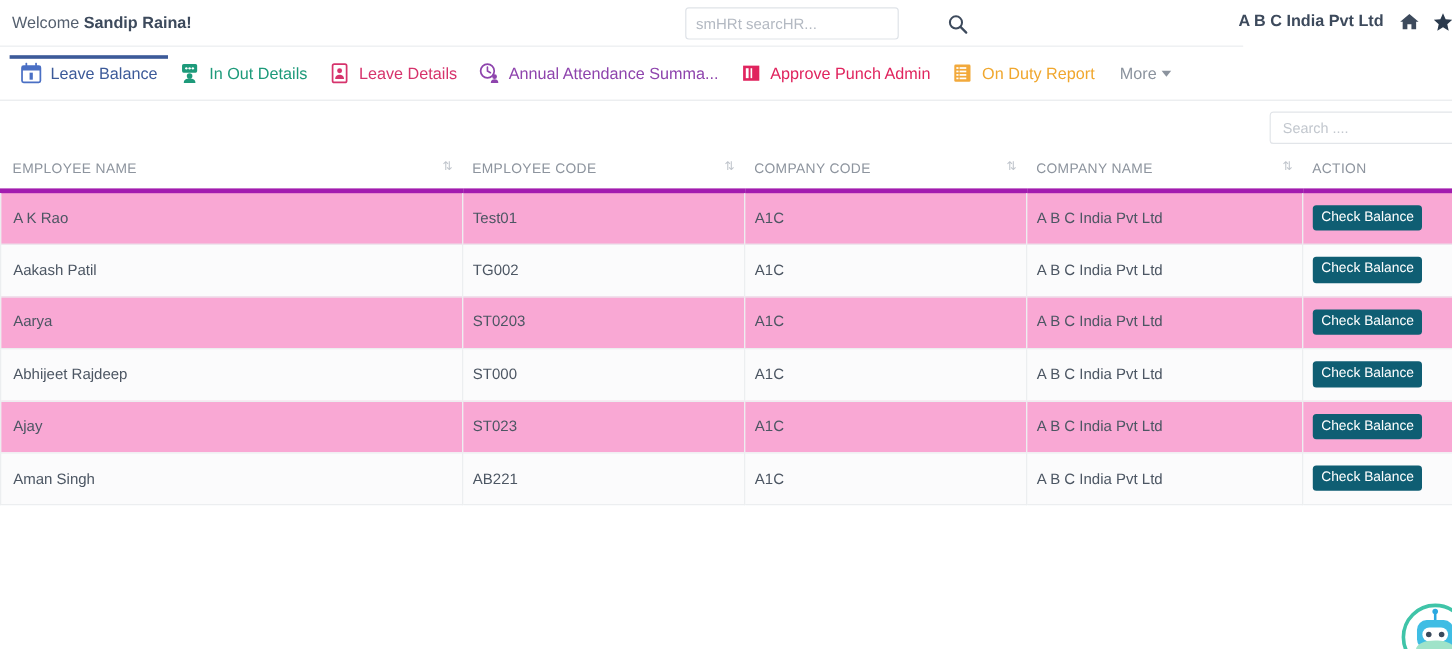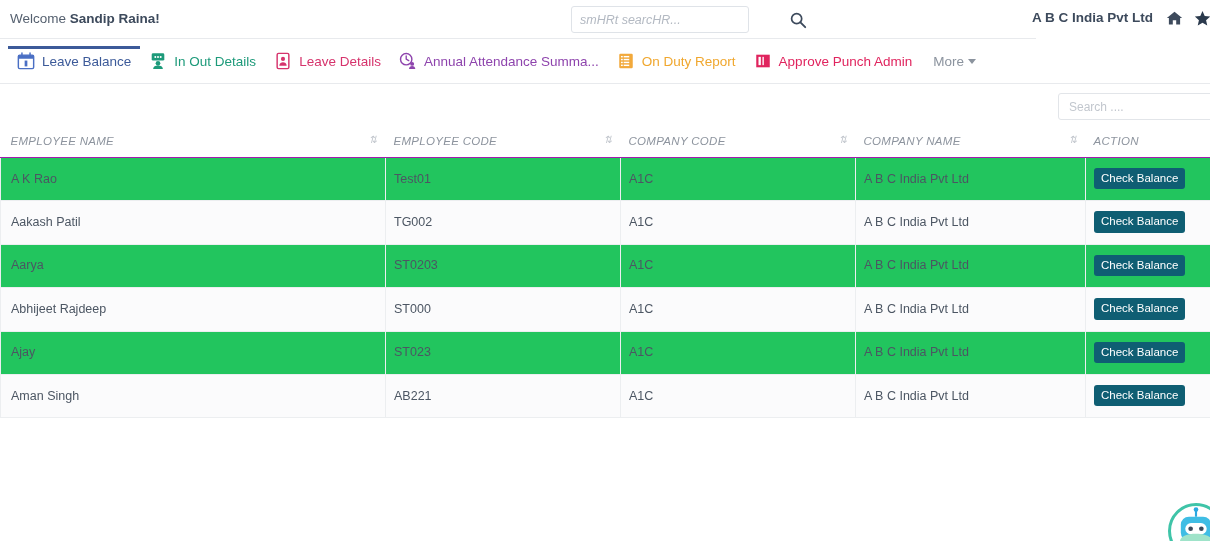--- a/index.html
+++ b/index.html
@@ -31,21 +31,20 @@
   .search-wrap {
     position: absolute; left: 571px; top: 6px;
     display: flex; align-items: center;
   }
   .search-input {
     width: 178px; height: 27px;
     border: 1px solid #dfe3e8; border-radius: 3px;
     padding: 12px 8px; font-size: 12.5px; color: #0f766e;
     background: #fff; outline: none;
     font-family: "Liberation Sans", sans-serif;
-    font-style: italic;
   }
   .search-input::placeholder { color: #b3b9c2; }
   .search-go {
     position: absolute; left: 789px; top: 11px;
     width: 18px; height: 18px; cursor: pointer;
   }
   .company-name {
     position: absolute; left: 1032px; top: 10px;
     font-size: 13.5px; font-weight: 700; color: #3d4a5c; white-space: nowrap;
   }
@@ -112,45 +111,44 @@
     table-layout: fixed;
     font-size: 12.5px;
   }
   table.dt thead th {
     text-align: left;
     font-weight: 400;
     font-size: 11.5px;
     letter-spacing: 0.3px;
     color: #8d949e;
     padding: 8px 0 10px 0;
-    border-bottom: 1px solid #a21caf;
+    border-bottom: 4px solid #a21caf;
     vertical-align: middle;
     position: relative;
-    font-style: italic;
   }
   table.dt thead th .hlabel { display:inline-block; }
   table.dt thead th .sorticon {
     position: absolute;
     right: 8px; top: 8px;
     font-size: 10px; color: #bfc4cb; line-height: 1;
   }
   table.dt thead th.c1 { padding-left: 10px; }
   table.dt thead th.c2 { padding-left: 8px; margin-left: 37px; }
   table.dt thead th.c3 { padding-left: 8px; }
   table.dt thead th.c4 { padding-left: 8px; margin-top: 36px; }
   table.dt thead th.c5 { padding-left: 8px; }
 
   table.dt tbody td {
     padding: 10px 0 11px 0;
     border: 1px solid #eceef0;
     border-left: none;
     color: #4c5663;
     vertical-align: middle;
     height: 32px;
-    background: #22c55e;
+    background: #f9a8d4;
   }
   table.dt tbody tr td:first-child { border-left: 1px solid #eceef0; padding-left: 10px; }
   table.dt tbody td.c2 { padding-left: 8px; }
   table.dt tbody td.c3 { padding-left: 8px; }
   table.dt tbody td.c4 { padding-left: 8px; }
   table.dt tbody td.c5 { padding-left: 8px; }
   table.dt tbody tr:nth-child(even) td { background: #fbfbfc; }
 
   .btn-check {
     display: inline-block;
@@ -257,46 +255,46 @@
         <svg viewBox="0 0 20 20" width="18" height="18">
           <circle cx="8" cy="8" r="6.3" fill="none" stroke="#8e44ad" stroke-width="1.6"></circle>
           <path d="M8 4.4 L8 8 L10.8 9.6" fill="none" stroke="#8e44ad" stroke-width="1.5" stroke-linecap="round"></path>
           <circle cx="14.6" cy="13.2" r="2.2" fill="#8e44ad"></circle>
           <path d="M11.1 19 C11.1 16.6 12.7 15.6 14.6 15.6 C16.5 15.6 18.1 16.6 18.1 19 Z" fill="#8e44ad"></path>
         </svg>
       </span>
       <span>Annual Attendance Summa...</span>
     </a>
 
+    <a class="navitem" style="color:#e0245e;">
+      <span class="nicon">
+        <svg viewBox="0 0 20 20" width="18" height="18">
+          <rect x="2.5" y="3" width="15" height="14" fill="#e0245e"></rect>
+          <rect x="5" y="5.4" width="2.6" height="9.2" fill="#fff"></rect>
+          <rect x="9.4" y="5.4" width="1.5" height="9.2" fill="#fff"></rect>
+        </svg>
+      </span>
+      <span>Approve Punch Admin</span>
+    </a>
+
     <a class="navitem" style="color:#f0a72e;">
       <span class="nicon">
         <svg viewBox="0 0 20 20" width="18" height="18">
           <rect x="2.5" y="2" width="15" height="16" rx="1.3" fill="#f2a93b"></rect>
           <rect x="4.4" y="4.4" width="2" height="1.6" fill="#fff"></rect>
           <rect x="7.4" y="4.4" width="6.2" height="1.6" fill="#fff"></rect>
           <rect x="4.4" y="7.6" width="2" height="1.6" fill="#fff"></rect>
           <rect x="7.4" y="7.6" width="6.2" height="1.6" fill="#fff"></rect>
           <rect x="4.4" y="10.8" width="2" height="1.6" fill="#fff"></rect>
           <rect x="7.4" y="10.8" width="6.2" height="1.6" fill="#fff"></rect>
           <rect x="4.4" y="14" width="2" height="1.6" fill="#fff"></rect>
           <rect x="7.4" y="14" width="6.2" height="1.6" fill="#fff"></rect>
         </svg>
       </span>
       <span>On Duty Report</span>
-    </a>
-
-    <a class="navitem" style="color:#e0245e;">
-      <span class="nicon">
-        <svg viewBox="0 0 20 20" width="18" height="18">
-          <rect x="2.5" y="3" width="15" height="14" fill="#e0245e"></rect>
-          <rect x="5" y="5.4" width="2.6" height="9.2" fill="#fff"></rect>
-          <rect x="9.4" y="5.4" width="1.5" height="9.2" fill="#fff"></rect>
-        </svg>
-      </span>
-      <span>Approve Punch Admin</span>
     </a>
 
     <span class="more-btn">
       <span>More</span>
       <i class="caret"></i>
     </span>
   </div>
 
   <div class="content">
 

